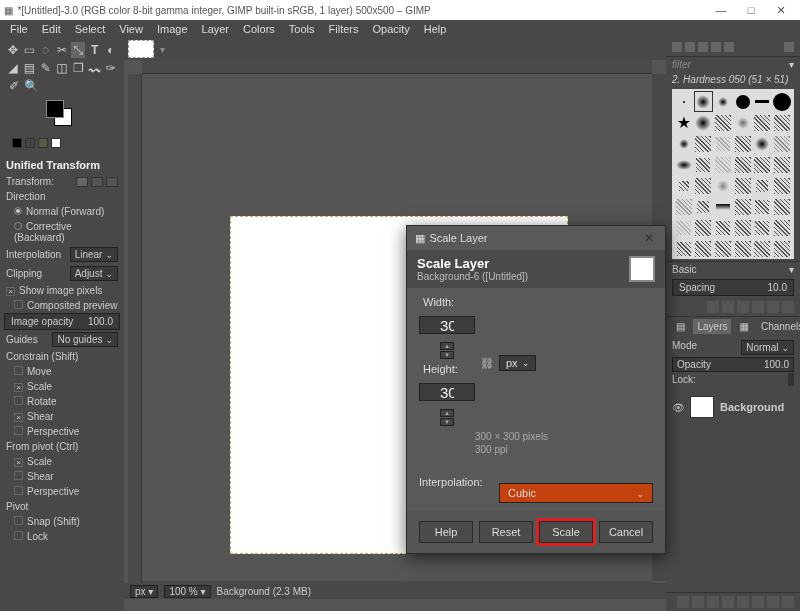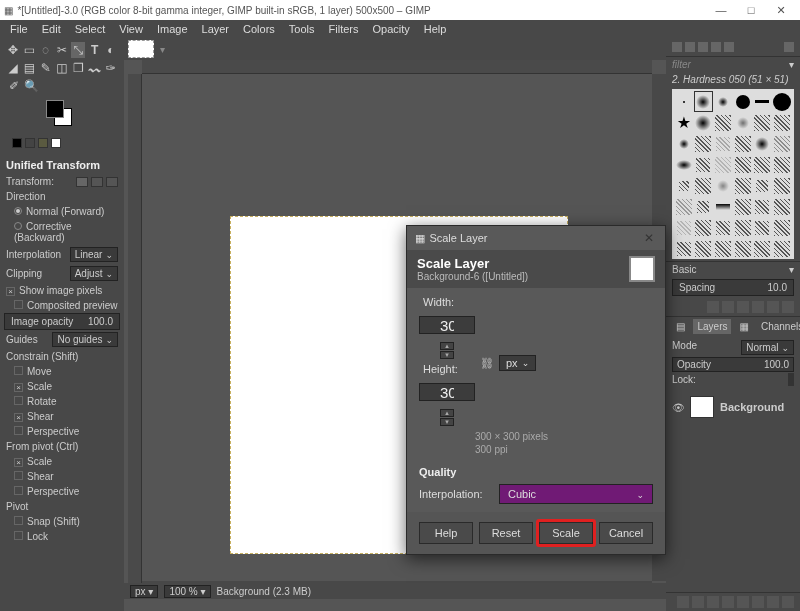--- a/index.html
+++ b/index.html
@@ -78,21 +78,21 @@
 .sec-title { font-weight: bold; color: #eee; margin: 4px 0 6px 0; }
 .field-row { display: flex; align-items: center; gap: 8px; margin-bottom: 4px; flex-direction: column; }
 .field-row label { width: 48px; }
 .num-input { width: 56px; height: 18px; background: #3c3c3c; border: 1px solid #222; color: #eee; padding: 0 20px; font-size: 15px; }
 .spinner { width: 14px; display: flex; flex-direction: column; gap: 1px; }
 .spinner .sp { height: 8px; background: #444; border: 1px solid #222; font-size: 7px; text-align: center; line-height: 6px; color: #aaa; }
 .link-icon { width: 12px; height: 32px; display: flex; align-items: center; justify-content: center; font-size: 11px; color: #ccc; }
 .unit-sel { background: #3c3c3c; border: 1px solid #222; padding: 1px 6px; display: flex; align-items: center; gap: 4px; font-size: 11px; }
 .subinfo { font-size: 10px; color: #aaa; margin-left: 56px; line-height: 1.3; }
 .interp-row { display: flex; align-items: center; gap: 8px; margin-top: 4px; }
-.interp-sel { flex: 1; background: #701a75; border: 1px solid #222; padding: 3px 8px; display: flex; justify-content: space-between; align-items: flex-end; }
+.interp-sel { flex: 1; background: #c2410c; border: 1px solid #222; padding: 3px 8px; display: flex; justify-content: space-between; align-items: flex-end; margin-top: 23px; }
 .dlg-buttons { display: flex; gap: 6px; padding: 10px 12px; background: #555; }
 .btn { flex: 1; background: #4a4a4a; border: 1px solid #2a2a2a; color: #ddd; padding: 4px 0; text-align: center; font-size: 11px; }
 .btn.scale { position: relative; }
 .btn.scale::after { content: ""; position: absolute; inset: -4px; border: 3px solid #e02020; border-radius: 3px; pointer-events: none; }
 .chev { font-size: 9px; }
 </style>
 </head>
 <body>
 
 <div class="titlebar">
@@ -494,21 +494,20 @@
       <div class="link-icon">⛓</div>
       <div class="unit-sel">
           <span>px</span>
           <span class="chev">⌄</span>
         </div>
     </div>
     <div class="subinfo">
       <div>300 × 300 pixels</div>
       <div>300 ppi</div>
     </div>
-    <div class="sec-title" style="margin-top:10px">Quality</div>
     <div class="interp-row">
       <label style="width:72px">Interpolation:</label>
       <div class="interp-sel">
         <span>Cubic</span>
           <span class="chev">⌄</span>
       </div>
     </div>
   </div>
   <div class="dlg-buttons">
     <div class="btn">Help</div>

